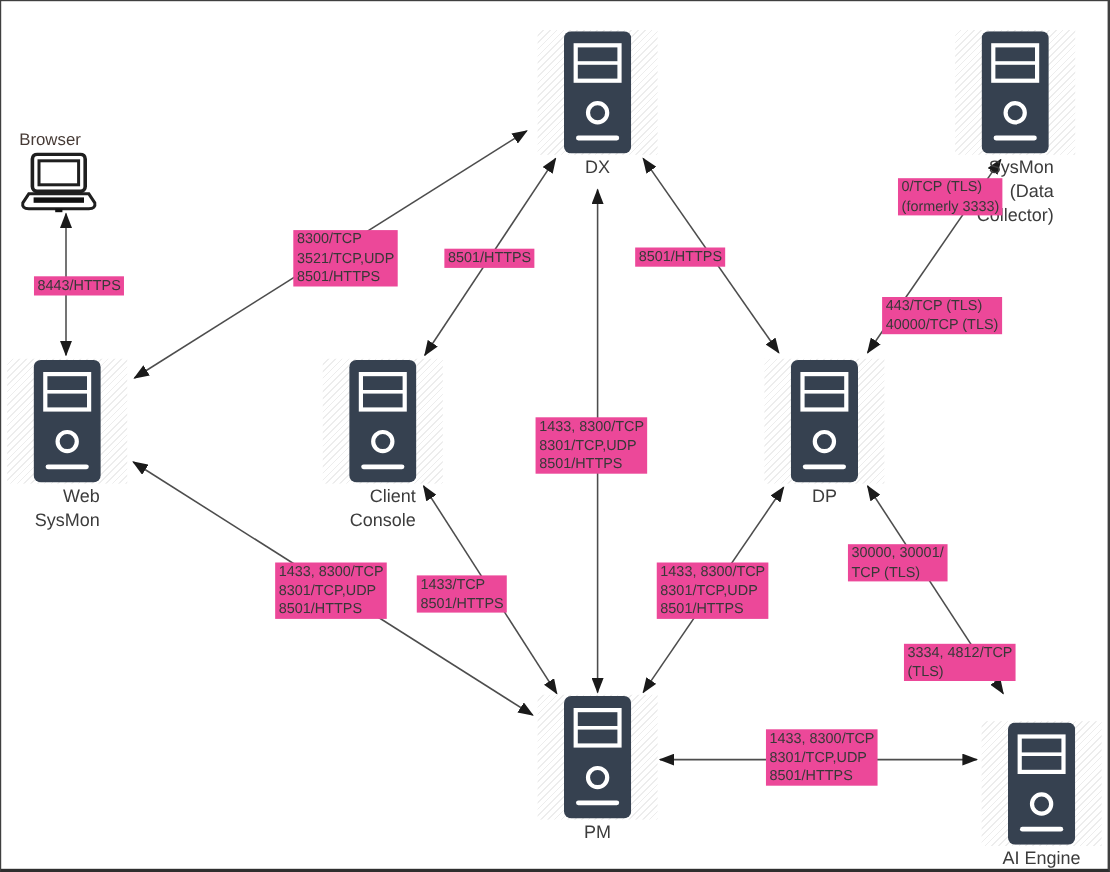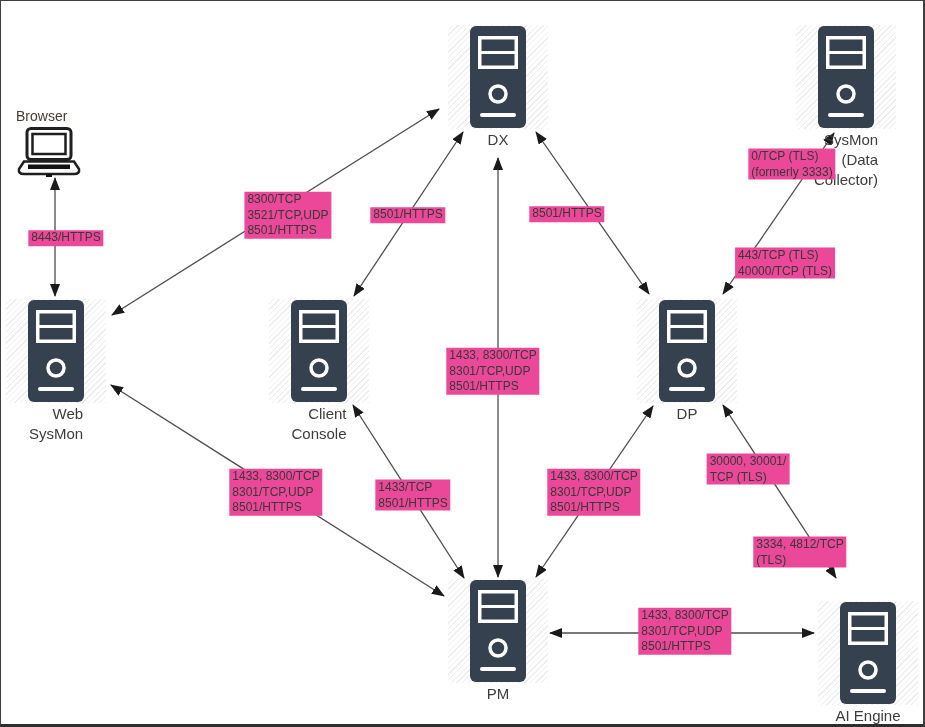--- a/index.html
+++ b/index.html
@@ -174,21 +174,21 @@
 3521/TCP,UDP
 8501/HTTPS</div>
   <div class="edge-label" style="left:407px; top:214px;">8501/HTTPS</div>
   <div class="edge-label" style="left:566px; top:213px;">8501/HTTPS</div>
   <div class="edge-label" style="left:492px; top:370px;">1433, 8300/TCP
 8301/TCP,UDP
 8501/HTTPS</div>
   <div class="edge-label" style="left:275px; top:491px;">1433, 8300/TCP
 8301/TCP,UDP
 8501/HTTPS</div>
-  <div class="edge-label" style="left:412px; top:494px;">1433/TCP
+  <div class="edge-label" style="left:384px; top:494px;">1433/TCP
 8501/HTTPS</div>
   <div class="edge-label" style="left:593px; top:491px;">1433, 8300/TCP
 8301/TCP,UDP
 8501/HTTPS</div>
   <div class="edge-label" style="left:791px; top:163px;">0/TCP (TLS)
 (formerly 3333)</div>
   <div class="edge-label" style="left:784px; top:262px;">443/TCP (TLS)
 40000/TCP (TLS)</div>
   <div class="edge-label" style="left:747px; top:468px;">30000, 30001/
 TCP (TLS)</div>

